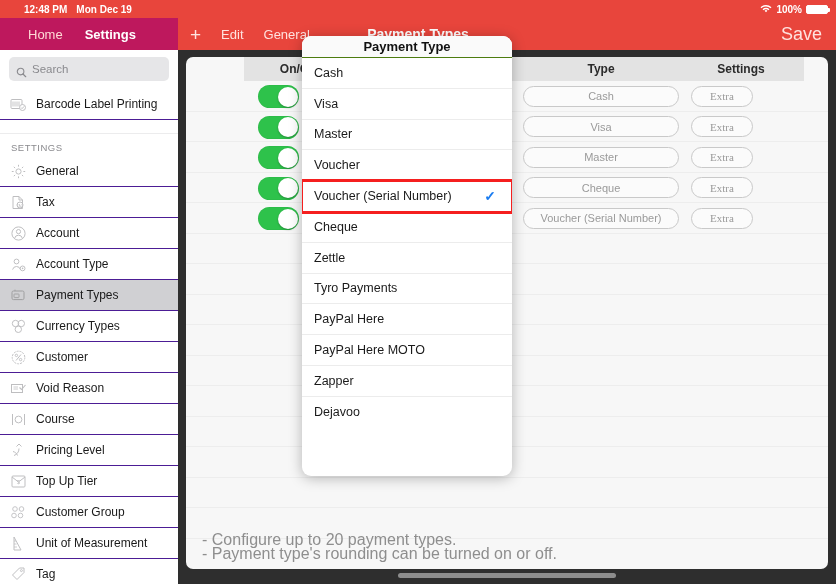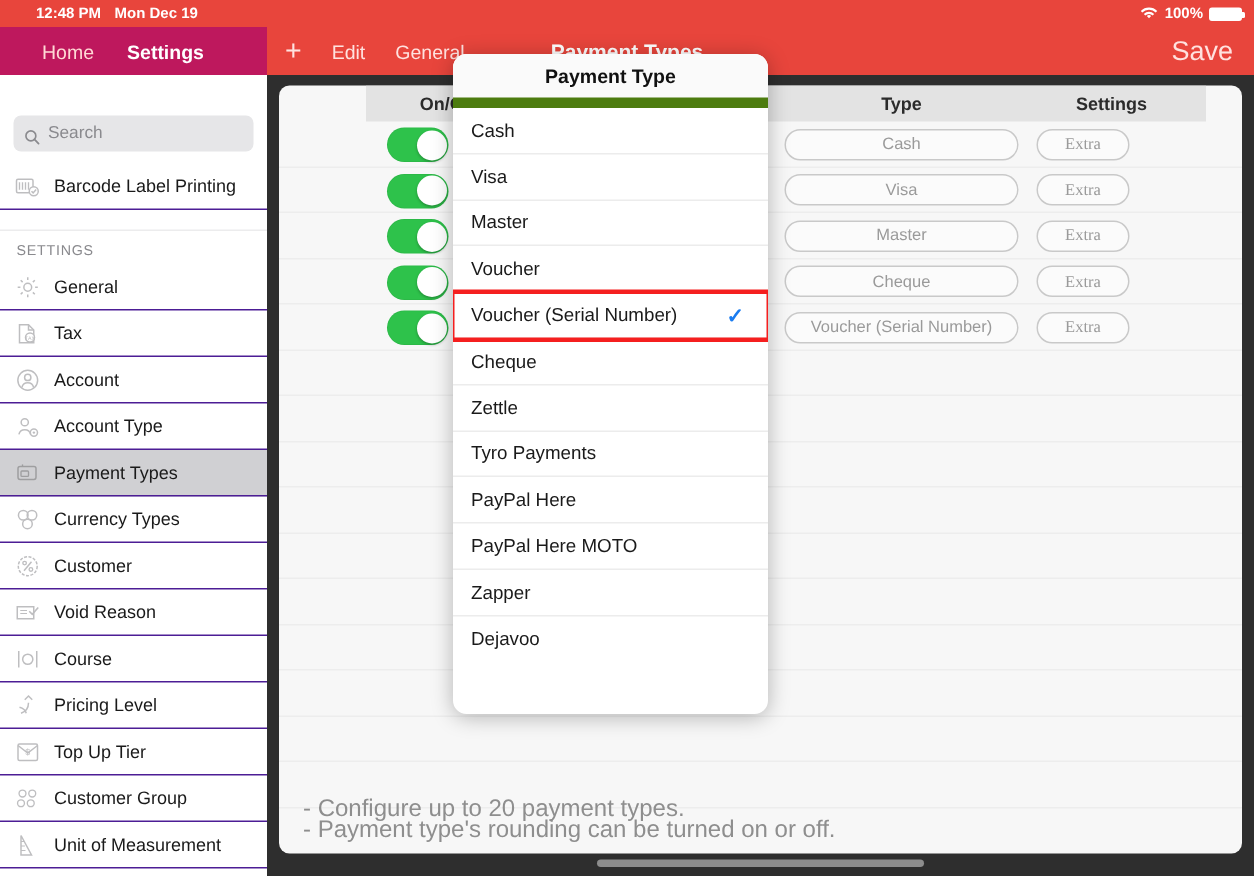--- a/index.html
+++ b/index.html
@@ -54,21 +54,21 @@
   .nav-save {
     position: absolute; right: 14px; top: 0; height: 32px;
     display: flex; align-items: center; color: #ffe2df; font-size: 18px;
   }
 
   
   .sidebar {
     position: absolute; left: 0; top: 50px; width: 178px; height: 534px;
     background: #fff; overflow: hidden;
   }
-  .search-wrap { padding: 7px 9px 8px 9px; background: #fff; margin-top: 20px; }
+  .search-wrap { padding: 7px 9px 8px 9px; background: #fff; }
   .search-box {
     height: 24px; background: #e6e6e8; border-radius: 5px;
     display: flex; align-items: center; padding: 0 7px; gap: 5px;
   }
   .search-box .mag { width: 11px; height: 11px; flex: none; }
   .search-ph { color: #8a8a8e; font-size: 11.5px; }
 
   .side-row {
     height: 31px; display: flex; align-items: center; gap: 9px;
     padding-left: 10px; border-bottom: 1px solid #4c1d95;
@@ -143,21 +143,21 @@
   }
 
   
   .modal {
     position: absolute; left: 302px; top: 36px; width: 210px; height: 440px;
     background: #fff; border-radius: 9px; overflow: hidden;
     box-shadow: 0 2px 14px rgba(0,0,0,.28);
     z-index: 40;
   }
   .modal-hdr {
-    height: 36px; background: #fafafa; border-bottom: 7px solid #4d7c0f;
+    height: 22px; background: #fafafa; border-bottom: 1px solid #4d7c0f;
     display: flex; align-items: center; justify-content: center;
     font-size: 13px; font-weight: bold; color: #111;
   }
   .m-item {
     height: 30.8px; display: flex; align-items: center;
     padding: 0 12px; font-size: 12.5px; color: #1a1a1a;
     border-bottom: 1px solid #ececec; position: relative;
   }
   .m-item:last-child { border-bottom: none; }
   .m-item .chk { position: absolute; right: 16px; color: #1a7cf0; font-size: 14px; font-weight: bold; }

